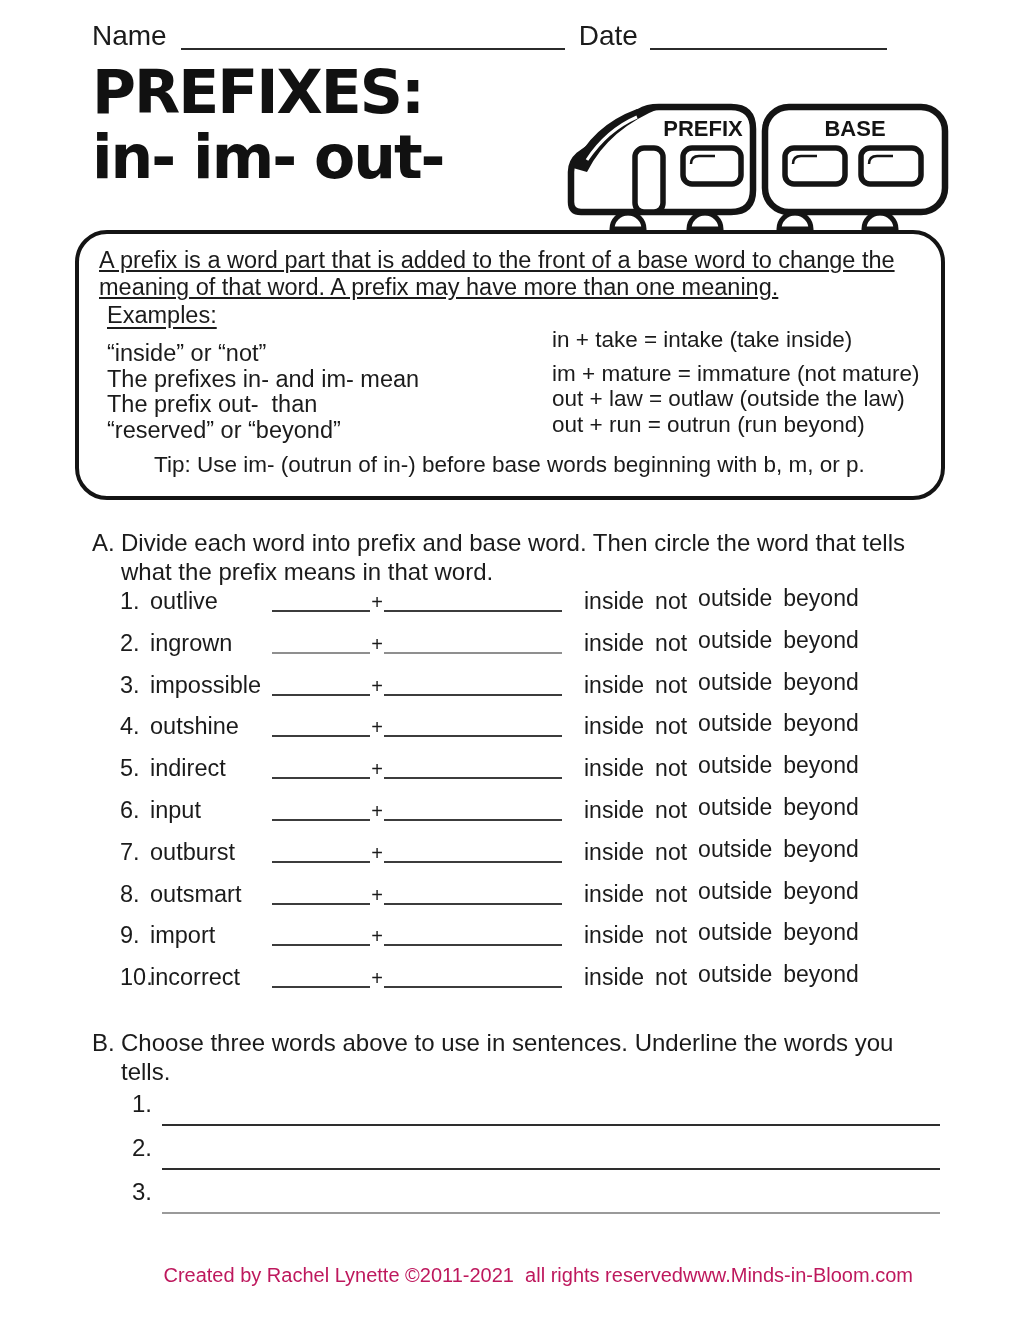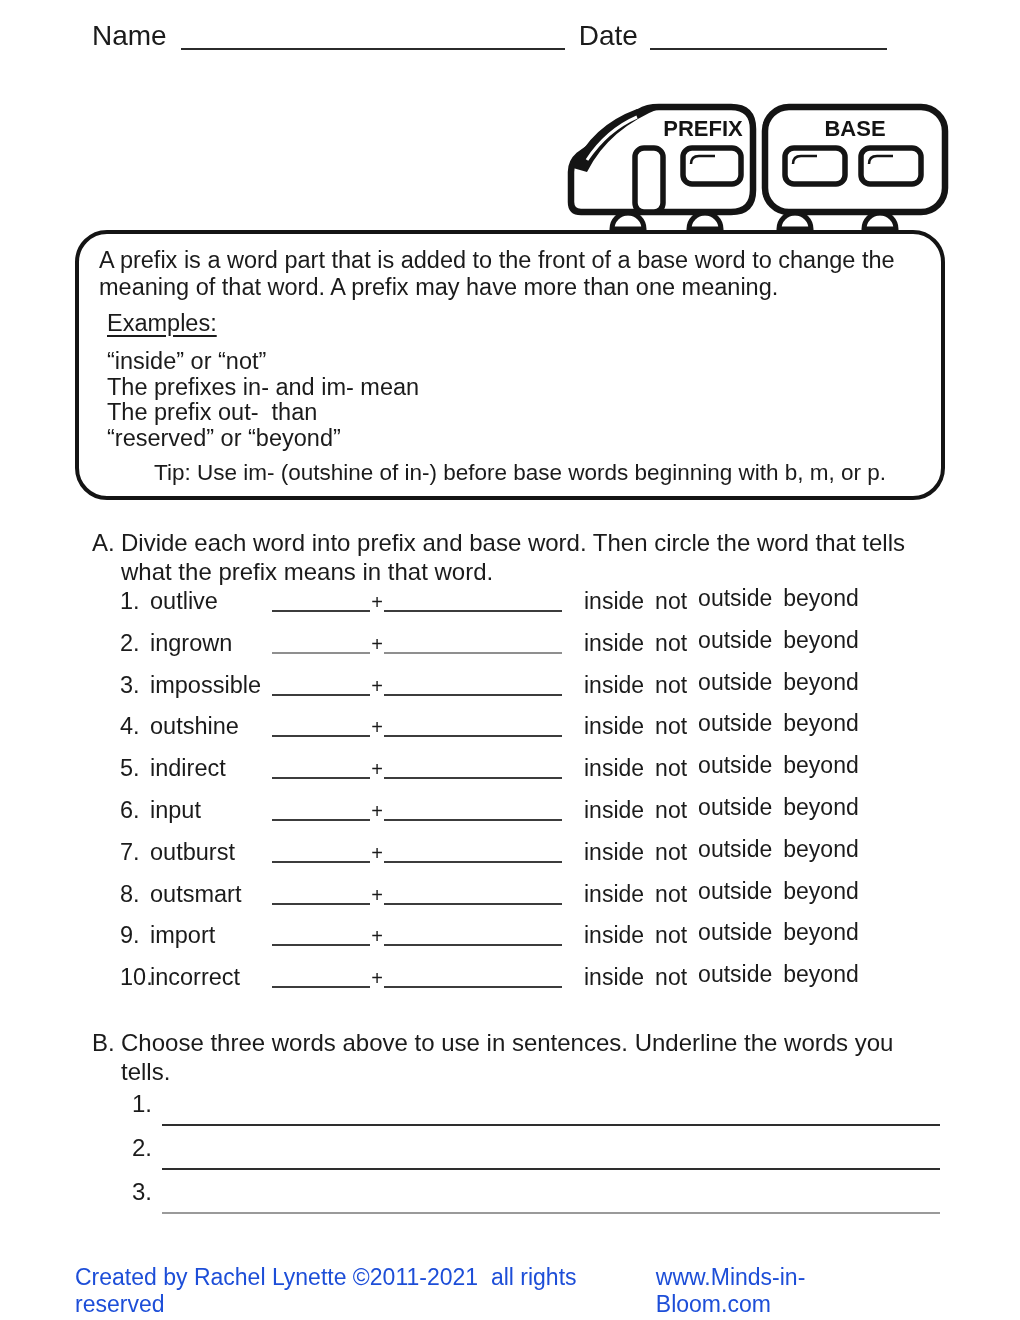--- a/index.html
+++ b/index.html
@@ -22,22 +22,22 @@
   .title { position:absolute; top:60px; left:92px;
     font-family:"DejaVu Sans", sans-serif; font-weight:bold;
     font-size:60px; line-height:1.08; letter-spacing:-2px; color:#111; }
 
   
   .train { position:absolute; left:565px; top:98px; width:385px; height:134px; }
 
   
   .info-box { position:absolute; top:230px; left:75px; width:870px; height:270px;
     border:4.5px solid #141414; border-radius:32px; padding:13px 20px 0 20px; }
-  .intro { font-size:23.5px; line-height:1.17; }
-  .ex-cols { display:flex; margin-top:8px;justify-content:space-between; }
+  .intro { font-size:23.5px; line-height:1.17;text-decoration:underline; }
+  .ex-cols { display:flex; margin-top:0;justify-content:space-between; }
   .ex-left { width:445px; margin-left:8px; }
   .ex-heading { font-size:23.5px; text-decoration:underline; text-underline-offset:4px; margin-bottom:12px; }
   .meaning-line { font-size:23.5px; line-height:1.09; }
   .ex-right { flex:1; margin-top:25px; }
   .example-line { font-size:22.5px; line-height:1.12; }
   .example-line:first-child { margin-bottom:9px; }
   .tip { font-size:22.5px; margin-top:9px; padding-left:55px; }
 
   
   .sec-head { position:absolute; display:flex; font-size:24px; line-height:1.22; }
@@ -59,34 +59,38 @@
   
   .sec-b { top:1028px; left:92px; width:836px; }
   .write-lines { position:absolute; top:1090px; left:132px; width:808px; }
   .lrow { display:flex; align-items:baseline; height:44px; font-size:24px; }
   .lnum { flex:none; width:30px; }
   .wline { flex:1; border-bottom:2.6px solid #2e2e2e; height:1em; align-self:flex-end; margin-bottom:8px; }
   .wline.gray { border-color:#9a9a9a; }
 
   
   .footer { position:absolute; top:1264px; left:75px; width:838px;
-    display:flex; justify-content:space-between; font-size:23px; color:#1d4ed8; }
+    display:flex; justify-content:flex-end; font-size:20px; color:#be185d; }
 </style>
 </head>
 <body>
 
 <div class="page">
 
   <div class="head-row">
     <span class="head-label">Name</span>
     <span class="head-line name-line"></span>
     <span class="head-label">Date</span>
     <span class="head-line date-line"></span>
   </div>
 
+  <div class="title">
+    <div>PREFIXES:</div>
+    <div>in- im- out-</div>
+  </div>
 
   <svg class="train" viewBox="0 0 385 134">
 
     <path d="M 47 131 A 16 16 0 0 1 79 131 Z" fill="#fff" stroke="#141414" stroke-width="5"></path>
     <path d="M 124 131 A 16 16 0 0 1 156 131 Z" fill="#fff" stroke="#141414" stroke-width="5"></path>
     <path d="M 214 131 A 16 16 0 0 1 246 131 Z" fill="#fff" stroke="#141414" stroke-width="5"></path>
     <path d="M 299 131 A 16 16 0 0 1 331 131 Z" fill="#fff" stroke="#141414" stroke-width="5"></path>
 
     <path d="M 16 114 Q 6 114 6 104 L 6 74 Q 6 64 14 57 L 74 14 Q 82 9 94 9 L 166 9 Q 188 9 188 31 L 188 92 Q 188 114 166 114 Z" fill="#fff" stroke="#141414" stroke-width="6.5"></path>
     <path d="M 8 70 Q 26 28 72 11 L 98 9 Q 44 30 22 74 Z" fill="#141414"></path>
@@ -107,22 +111,28 @@
   <div class="info-box">
     <div class="intro">A prefix is a word part that is added to the front of a base word to change the meaning of that word. A prefix may have more than one meaning.</div>
     <div class="ex-cols">
       <div class="ex-left">
         <div class="ex-heading">Examples:</div>
         <div class="meaning-line prewrap">“inside” or “not”</div>
         <div class="meaning-line prewrap">The prefixes in- and im- mean</div>
         <div class="meaning-line prewrap">The prefix out-  than</div>
         <div class="meaning-line prewrap">“reserved” or “beyond”</div>
       </div>
-    </div>
-    <div class="tip">Tip: Use im- (outshine of in-) before base words beginning with b, m, or p.</div>
+      <div class="ex-right">
+        <div class="example-line">in + take = intake (take inside)</div>
+        <div class="example-line">im + mature = immature (not mature)</div>
+        <div class="example-line">out + law = outlaw (outside the law)</div>
+        <div class="example-line">out + run = outrun (run beyond)</div>
+      </div>
+    </div>
+    <div class="tip">Tip: Use im- (outrun of in-) before base words beginning with b, m, or p.</div>
   </div>
 
   <div class="sec-head sec-a">
     <span class="sec-label">A.</span>
     <span>Divide each word into prefix and base word. Then circle the word that tells what the prefix means in that word.</span>
   </div>
 
   <div class="word-list">
 
     <div class="wrow">

